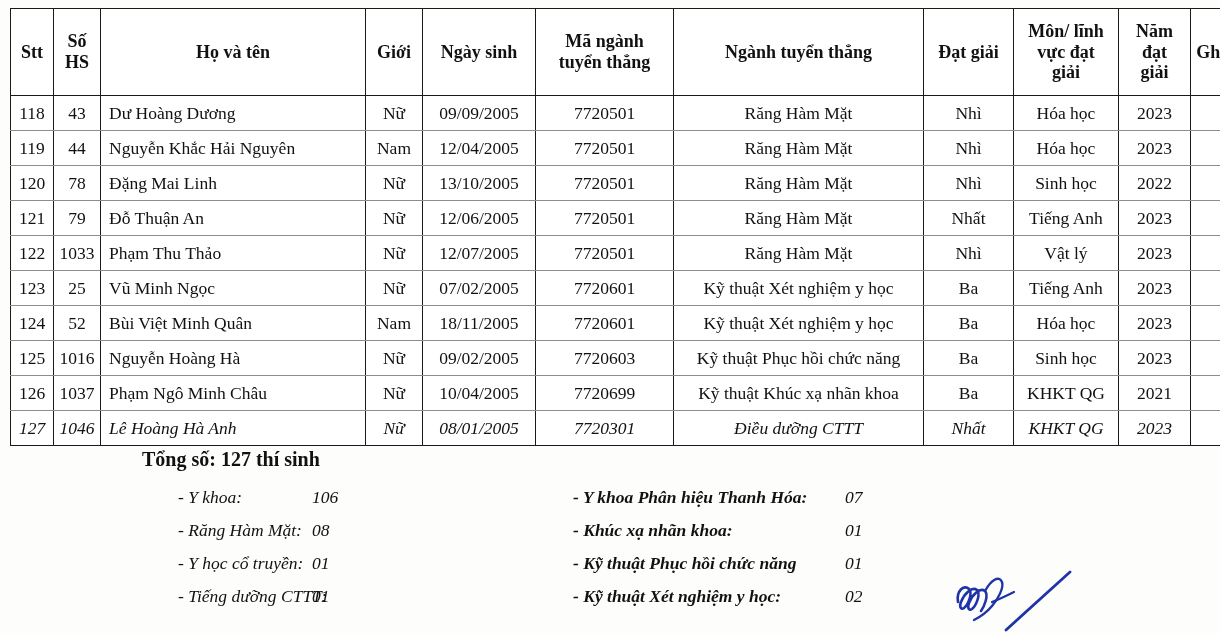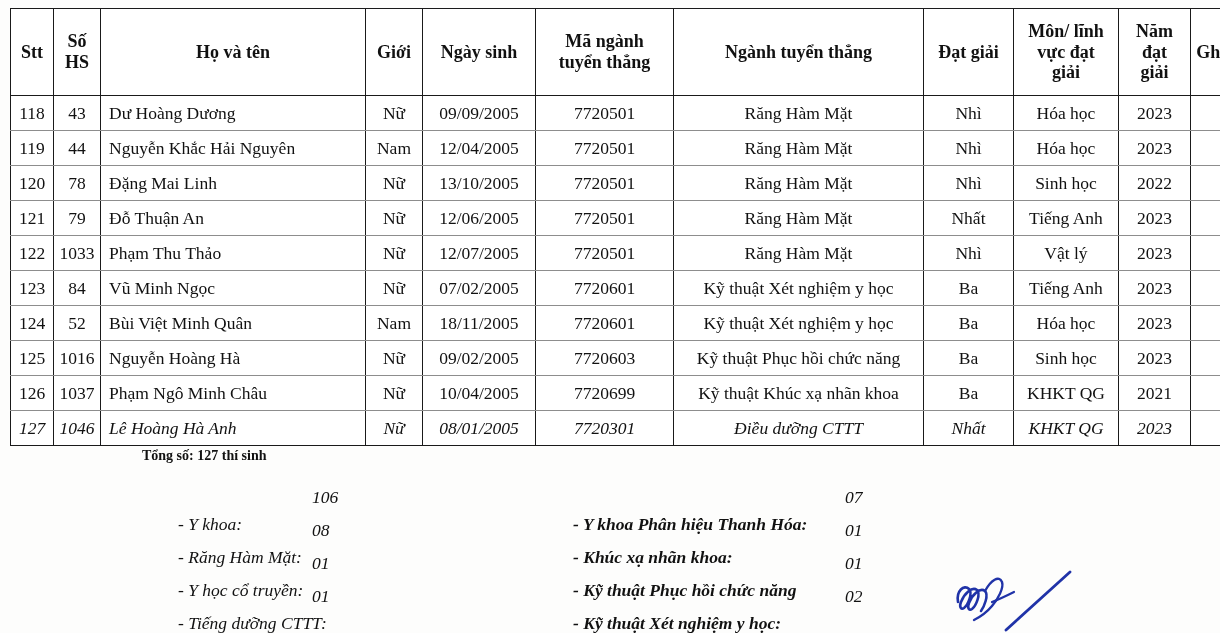--- a/index.html
+++ b/index.html
@@ -93,41 +93,41 @@
     left: 0;
     top: 448px;
     width: 1220px;
   }
 
   .summary-title {
     position: absolute;
     left: 142px;
     top: 0;
     font-weight: bold;
-    font-size: 14px;
+    font-size: 20px;
     white-space: nowrap;
   }
 
   .summary-cols {
     position: absolute;
     left: 0;
     top: 34px;
     width: 1220px;
   }
 
   .sum-row {
     position: absolute;
     height: 30px;
     line-height: 30px;
     font-style: italic;
     font-size: 17.5px;
     white-space: nowrap;
   }
 
-  .sum-label { position: absolute; margin-top: 27px; }
+  .sum-label { position: absolute; }
   .sum-value { position: absolute; text-align: right; }
 
   
   .col-left  .sum-label { left: 178px; }
   .col-left  .sum-value { left: 312px; }
   
   .col-right .sum-label { left: 573px; font-weight: bold; }
   .col-right .sum-value { left: 845px; }
 
   
@@ -251,21 +251,21 @@
             <td class="c-ngaysinh">12/07/2005</td>
             <td class="c-mannh">7720501</td>
             <td class="c-nganh">Răng Hàm Mặt</td>
             <td class="c-datgiai">Nhì</td>
             <td class="c-monlinh">Vật lý</td>
             <td class="c-namdat">2023</td>
             <td class="c-ghichu"></td>
           </tr>
           <tr>
             <td class="c-stt">123</td>
-            <td class="c-sohs">84</td>
+            <td class="c-sohs">25</td>
             <td class="c-hoten">Vũ Minh Ngọc</td>
             <td class="c-gioi">Nữ</td>
             <td class="c-ngaysinh">07/02/2005</td>
             <td class="c-mannh">7720601</td>
             <td class="c-nganh">Kỹ thuật Xét nghiệm y học</td>
             <td class="c-datgiai">Ba</td>
             <td class="c-monlinh">Tiếng Anh</td>
             <td class="c-namdat">2023</td>
             <td class="c-ghichu"></td>
           </tr>

